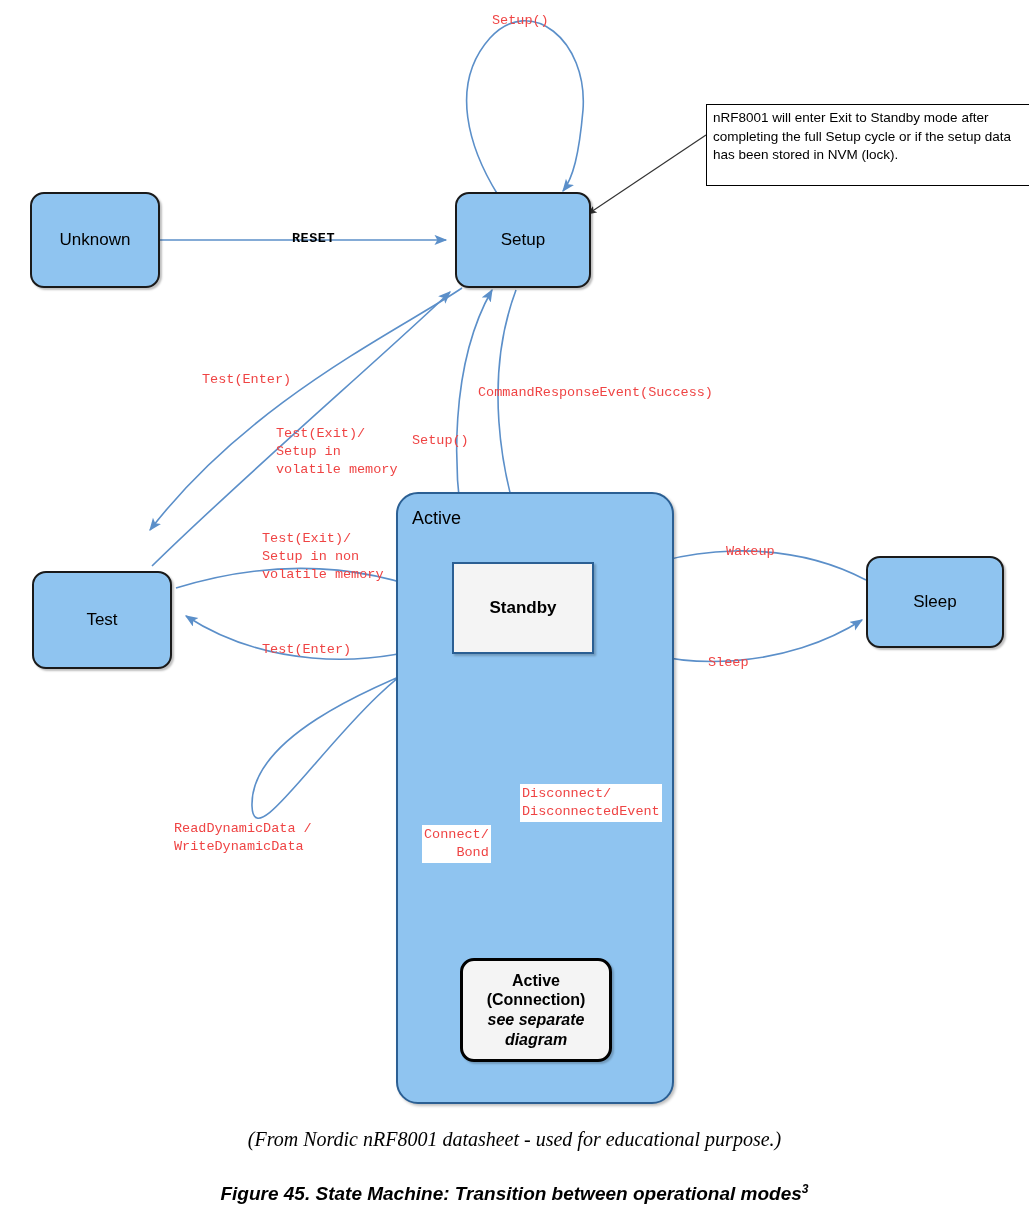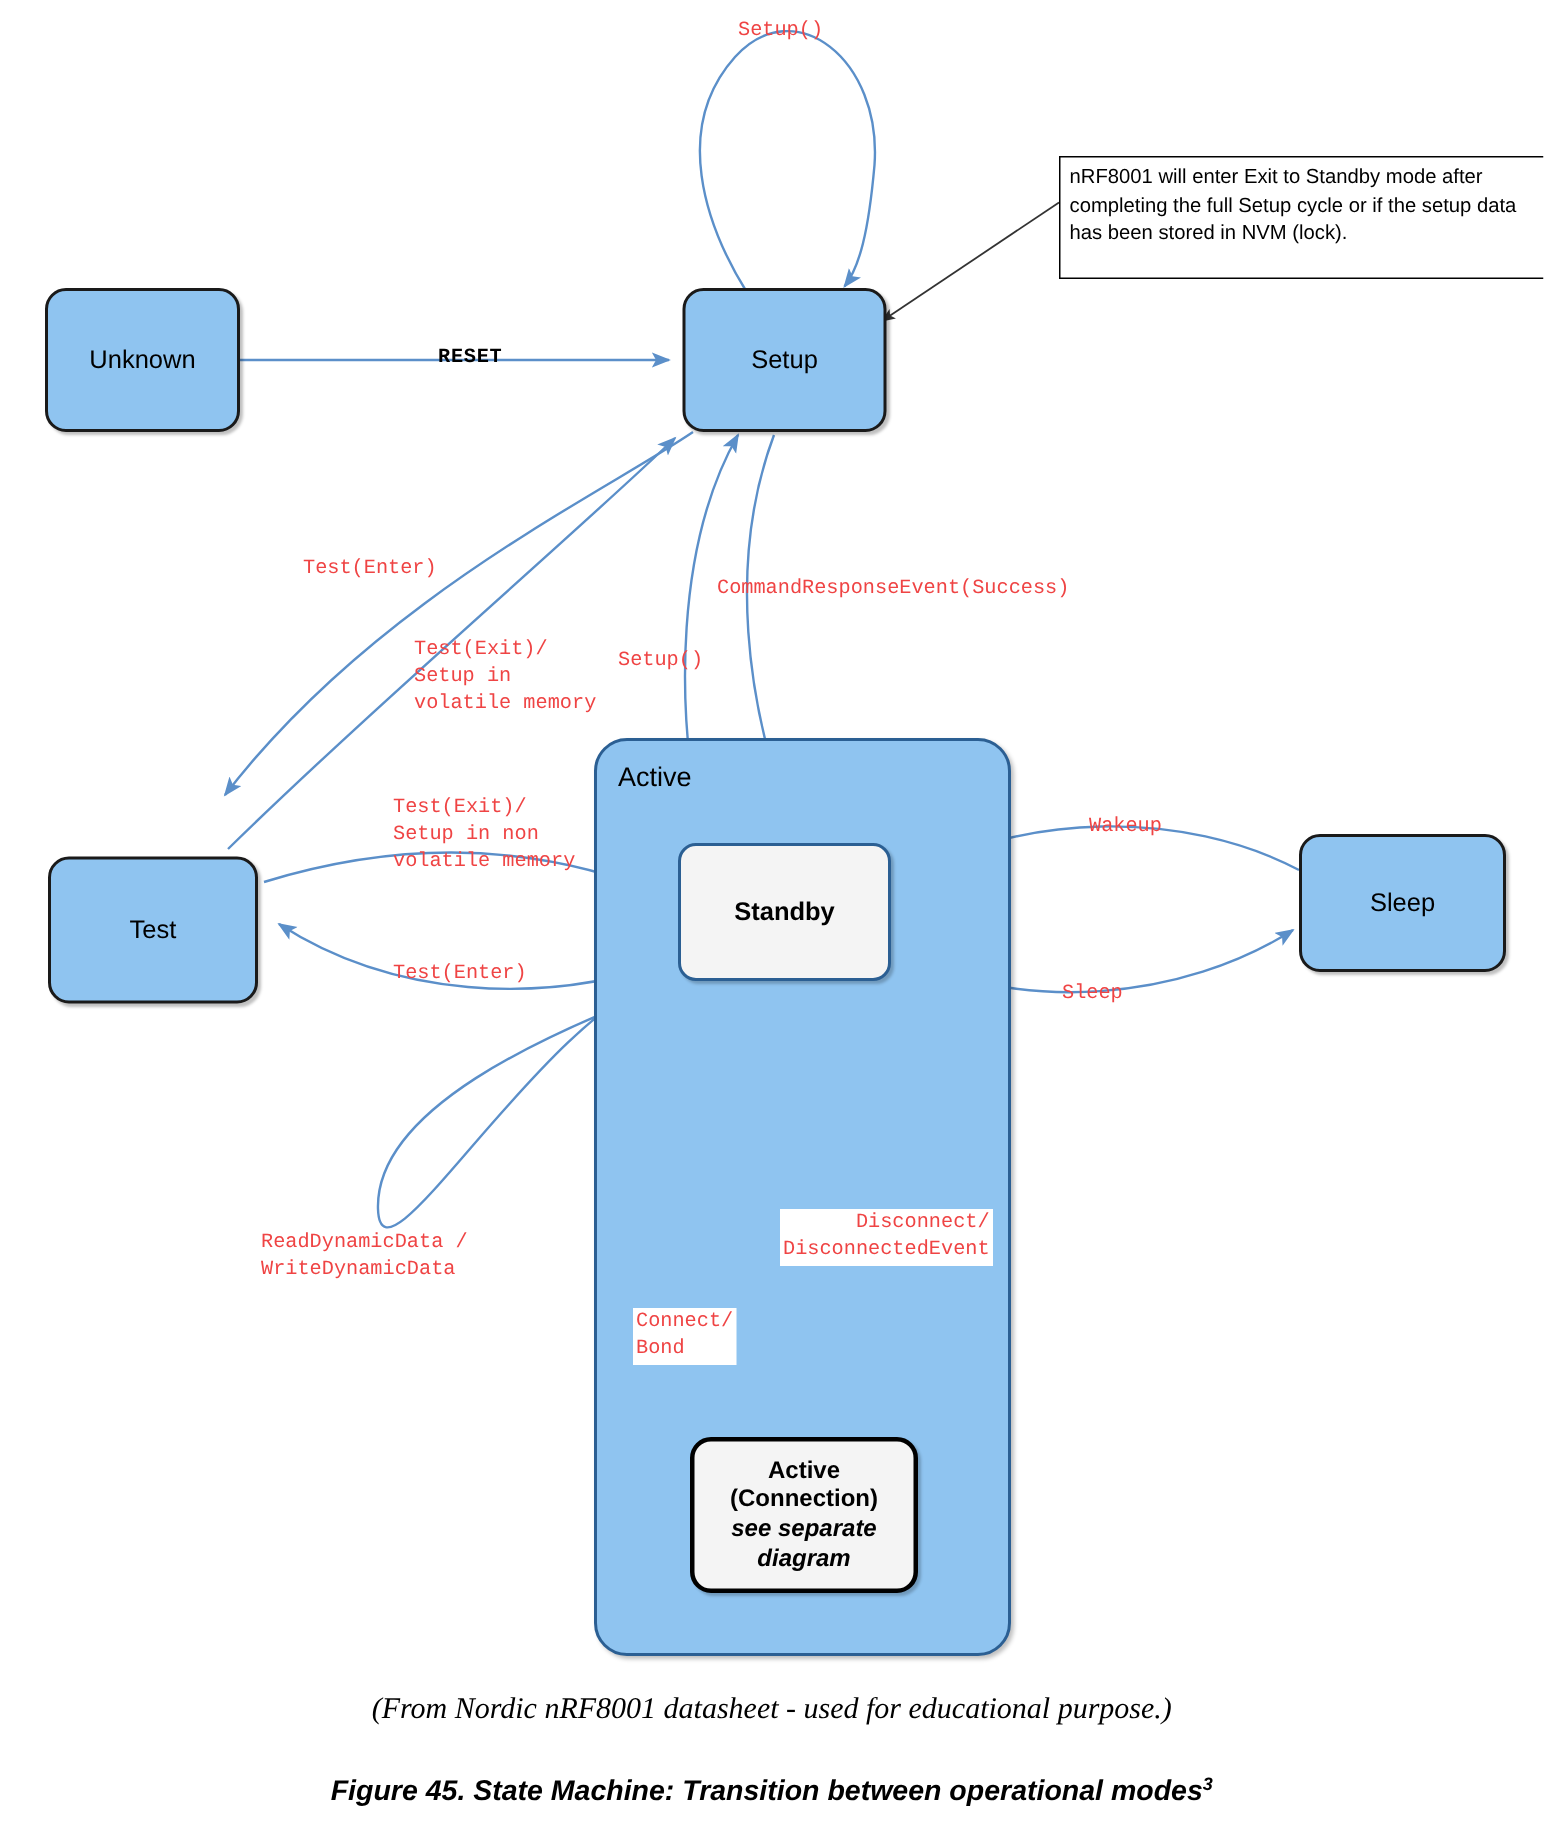--- a/index.html
+++ b/index.html
@@ -47,21 +47,21 @@
   .active-label {
     position: absolute;
     font-size: 18px;
     color: #000;
   }
   .standby-box {
     position: absolute;
     box-sizing: border-box;
     background: #f4f4f4;
     border: 2px solid #2b5f93;
-    border-radius: 12px;
+    border-radius: 0;
     display: flex;
     align-items: center;
     justify-content: center;
     font-size: 17px;
     font-weight: bold;
     color: #000;
     box-shadow: 2px 2px 2px rgba(0,0,0,0.22);
   }
   .connection-box {
     position: absolute;
@@ -232,24 +232,24 @@
 
   <div class="edge-label" style="left:262px; top:641px;">Test(Enter)</div>
 
   <div class="edge-label" style="left:726px; top:543px;">Wakeup</div>
 
   <div class="edge-label" style="left:708px; top:654px;">Sleep</div>
 
   <div class="edge-label" style="left:174px; top:820px;">ReadDynamicData /
 WriteDynamicData</div>
 
-  <div class="edge-label boxed" style="left:422px; top:872px;">Connect/
+  <div class="edge-label boxed" style="left:422px; top:825px;text-align:right;">Connect/
 Bond</div>
 
-  <div class="edge-label boxed" style="left:520px; top:806px;text-align:right;">Disconnect/
+  <div class="edge-label boxed" style="left:520px; top:784px;">Disconnect/
 DisconnectedEvent</div>
 
   <div class="note-box" style="left:706px; top:104px; width:328px; height:82px;">nRF8001 will enter Exit to Standby mode after completing the full Setup cycle or if the setup data has been stored in NVM (lock).</div>
 
   <div class="caption-source" style="left:0; top:1128px;font-style:italic;">(From Nordic nRF8001 datasheet - used for educational purpose.)</div>
 
   <div class="caption-figure" style="left:0; top:1182px;">
     <span>Figure 45. State Machine: Transition between operational modes</span><sup>3</sup>
   </div>
 

